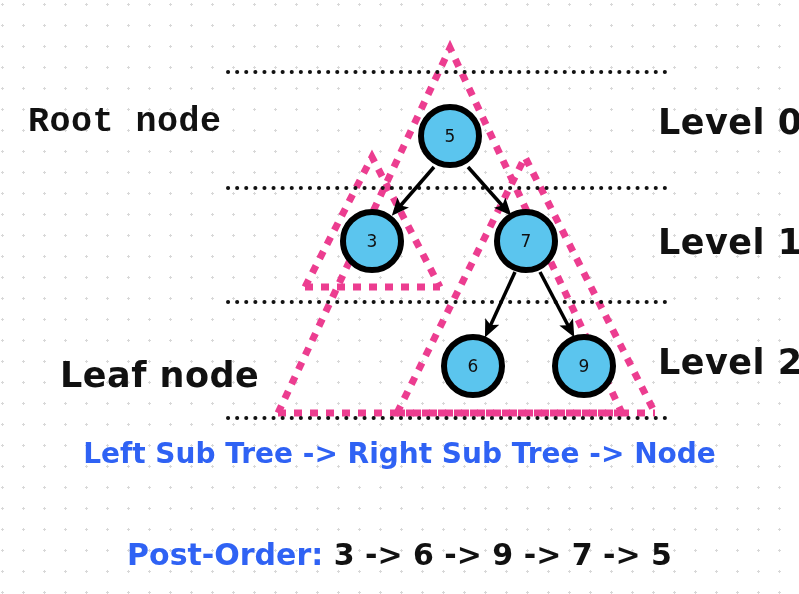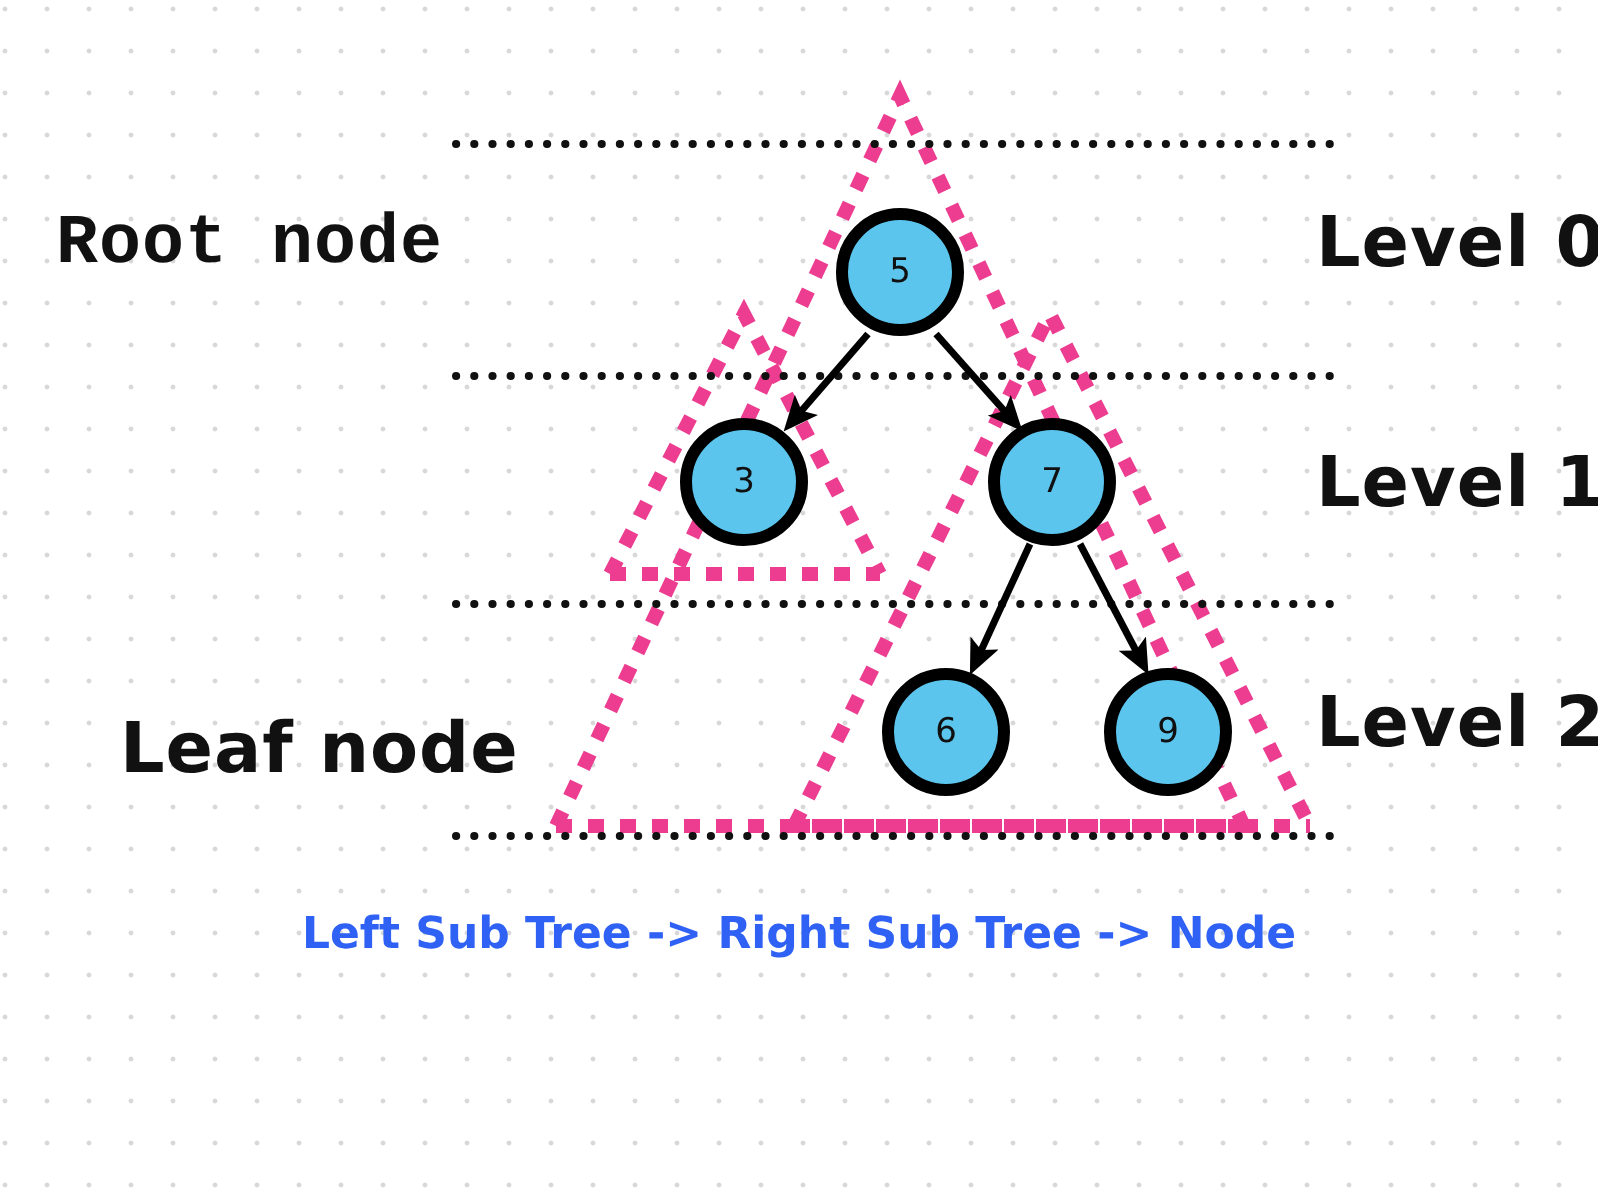--- a/index.html
+++ b/index.html
@@ -114,16 +114,19 @@
   <div class="node-num" style="left:453px; top:358px; width:40px;">6</div>
   <div class="node-num" style="left:564px; top:358px; width:40px;">9</div>
 
   <div class="label side-label" style="left:28px; top:105px;font-family:Liberation Mono, monospace;">Root node</div>
   <div class="label side-label" style="left:33px; top:358px;margin-left:27px;">Leaf node</div>
 
   <div class="label side-label" style="left:658px; top:105px;">Level 0</div>
   <div class="label side-label" style="left:658px; top:225px;">Level 1</div>
   <div class="label side-label" style="left:658px; top:345px;">Level 2</div>
 
-  <div class="bottom-line blue-text" style="top:457px; font-size:22px;">Left Sub Tree -&gt; Right Sub Tree -&gt; Node</div>
+  <div class="bottom-line blue-text" style="top:440px; font-size:28px;">Left Sub Tree -&gt; Right Sub Tree -&gt; Node</div>
 
+  <div class="bottom-line" style="top:540px; font-size:30px;">
+    <span class="blue-text">Post-Order:</span><span>&nbsp;</span><span class="black-text">3 -&gt; 6 -&gt; 9 -&gt; 7 -&gt; 5</span>
+  </div>
 
 </div>
 
 </body></html>

